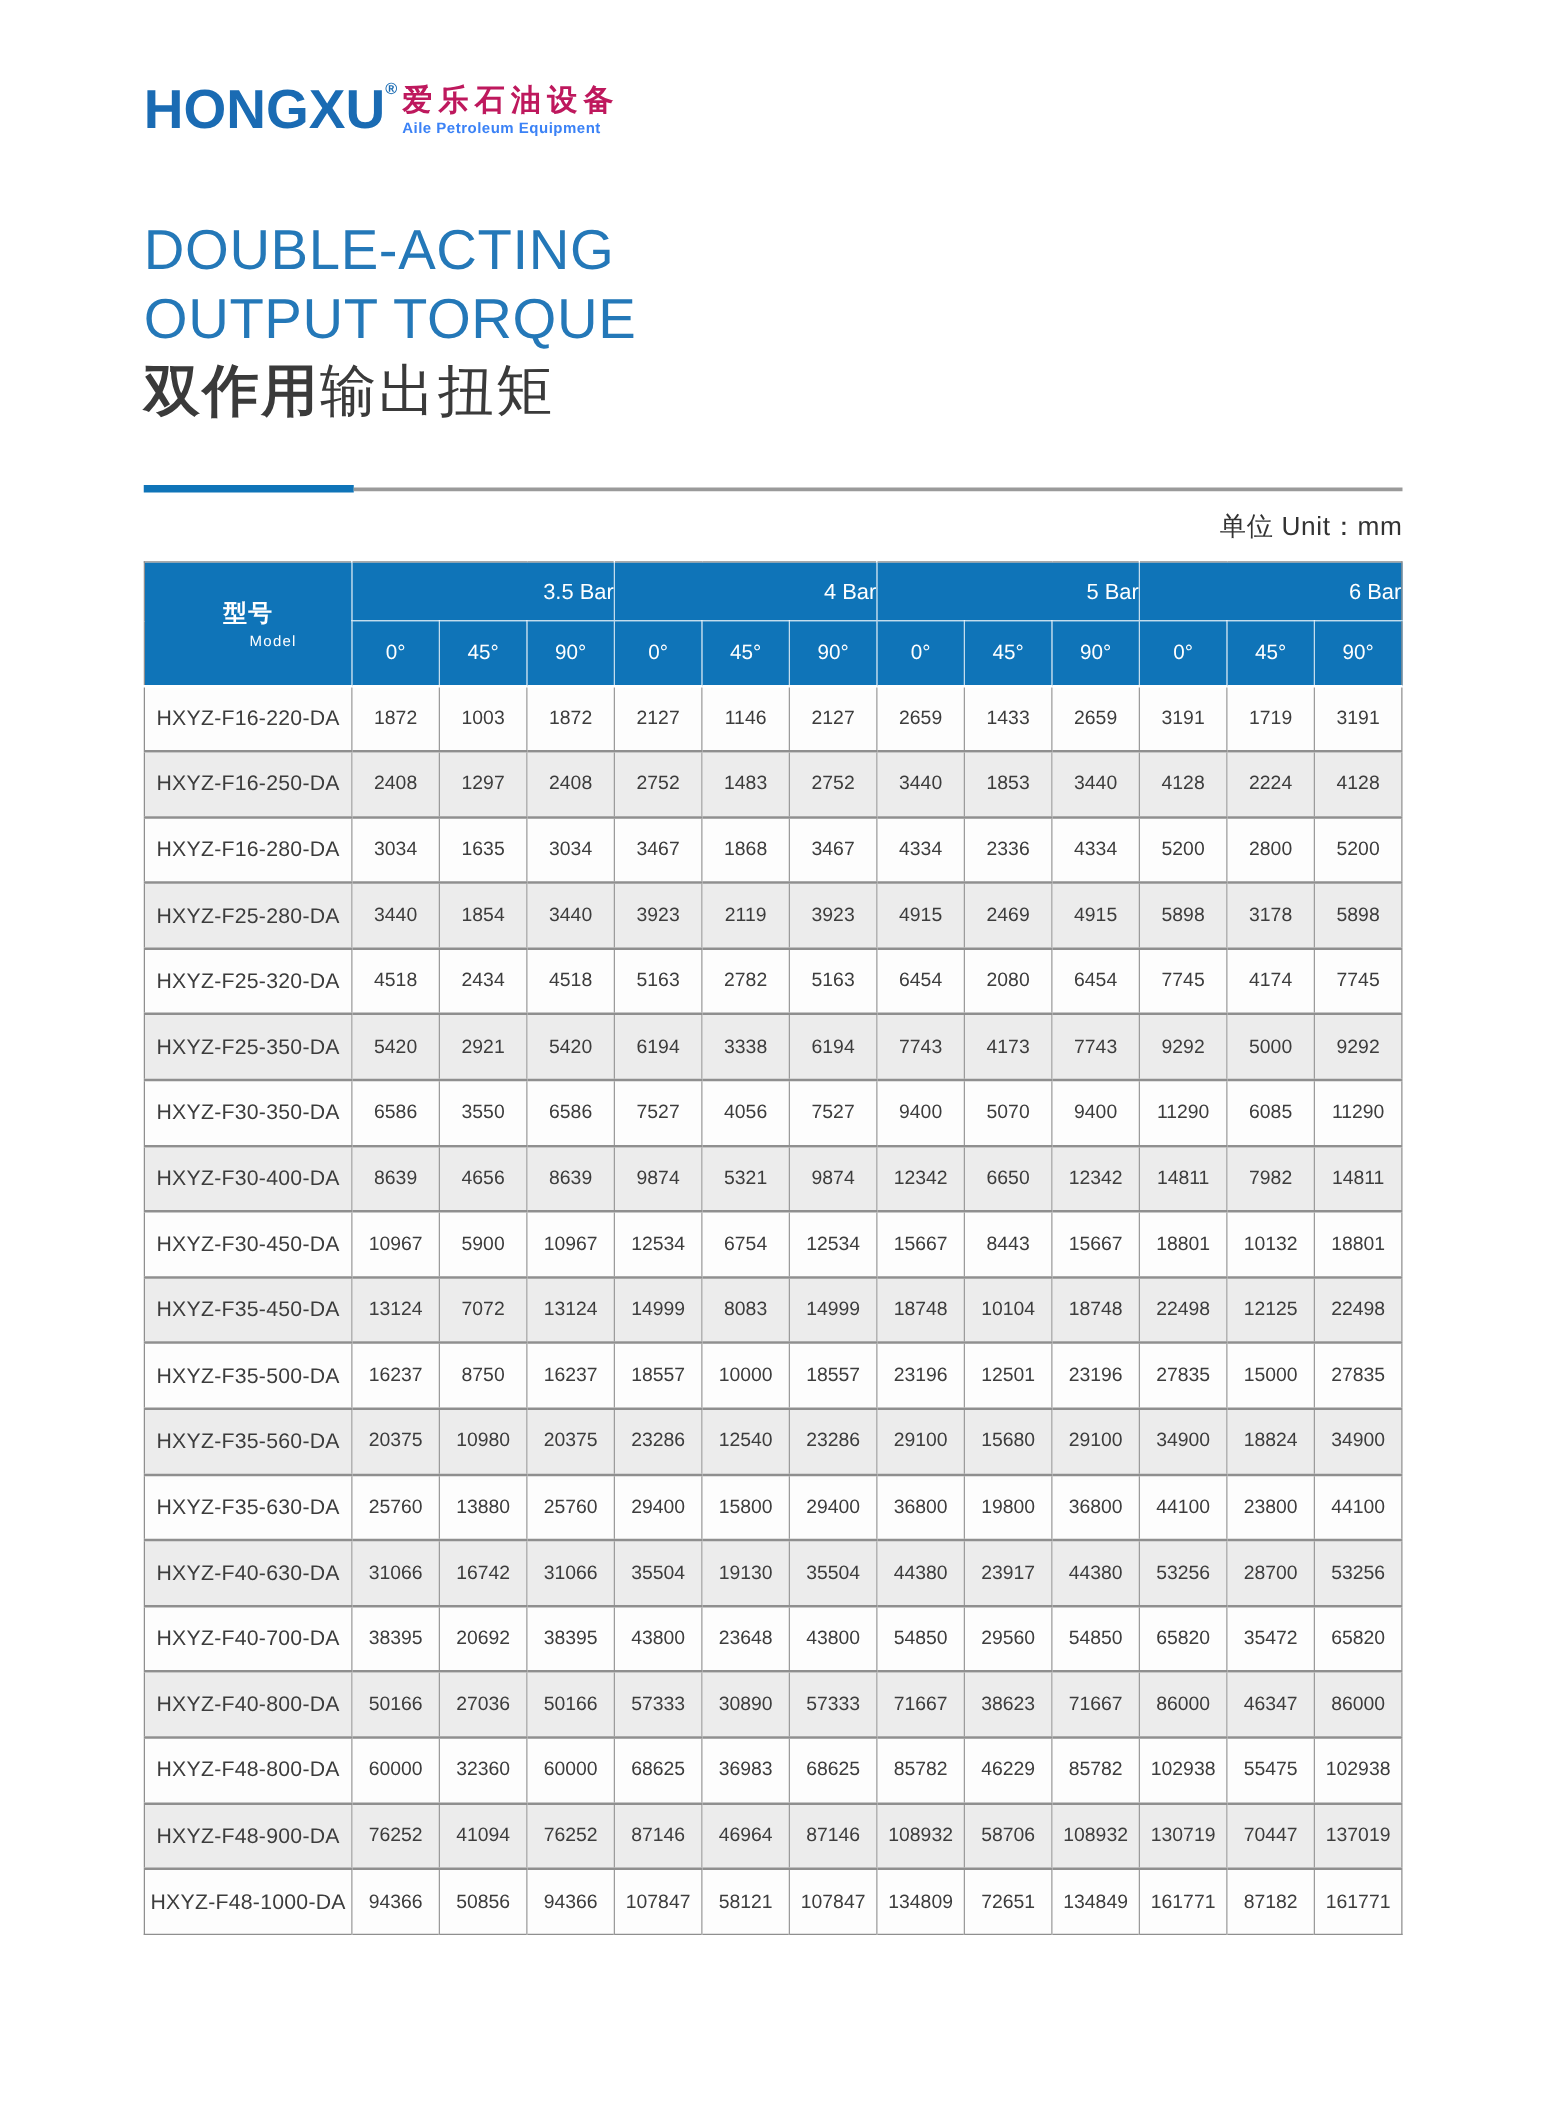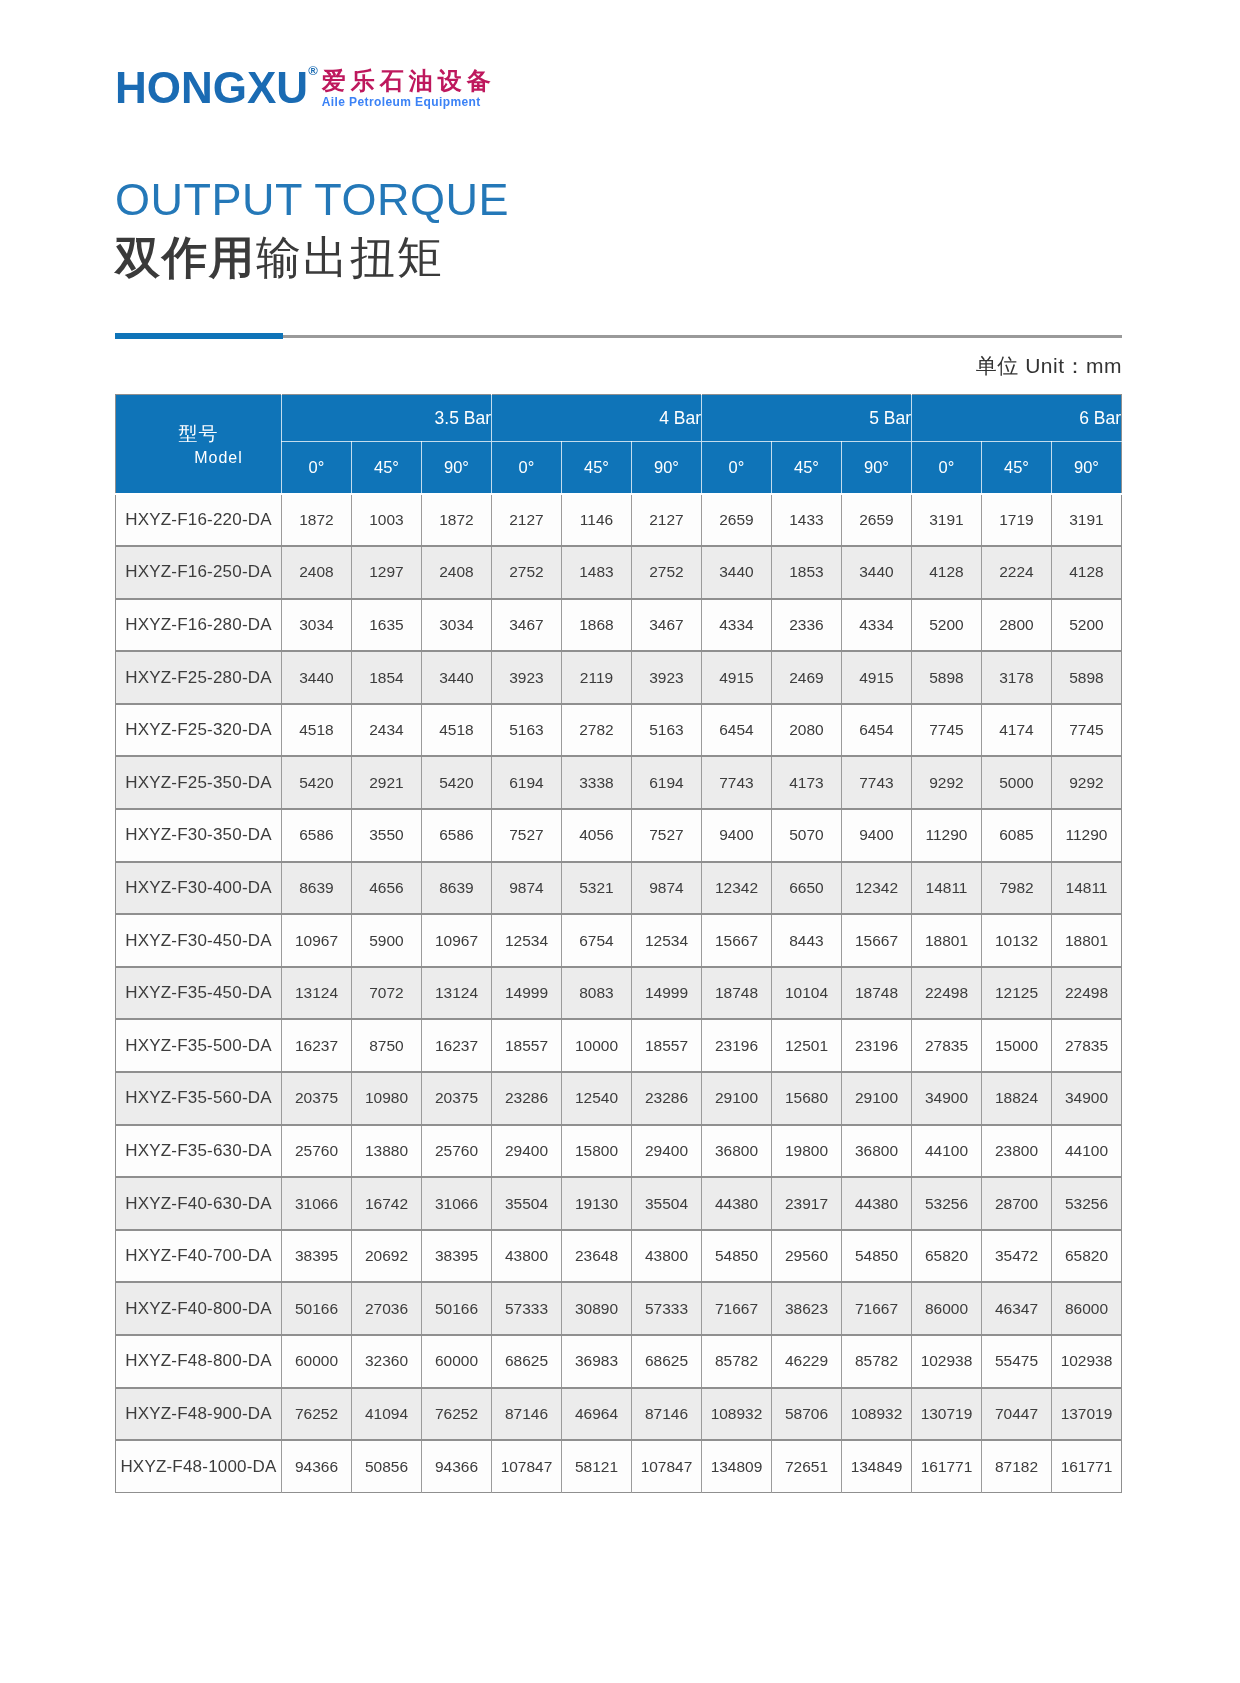--- a/index.html
+++ b/index.html
@@ -51,22 +51,22 @@
   table{
     margin-top:14px;width:1007px;border-collapse:collapse;table-layout:fixed;
     border:1px solid var(--row-border);
   }
   col.model-col{width:166px;}
   thead th{background:var(--accent);color:#ffffff;font-weight:500;}
   th.model-th{
     border-right:1px solid rgba(255,255,255,0.75);
     vertical-align:middle;
   }
-  .model-th .cn{font-size:19px;letter-spacing:1px;display:block;}
-  .model-th .en{font-size:16px;letter-spacing:1px;display:block;margin-top:2px;font-weight:400;padding-left:40px;}
+  .model-th .cn{font-size:19px;letter-spacing:1px;display:block;font-weight:bold;}
+  .model-th .en{font-size:12px;letter-spacing:1px;display:block;margin-top:2px;font-weight:400;padding-left:40px;}
   th.bar-th{
     height:47px;font-size:17.5px;
     border-left:1px solid rgba(255,255,255,0.75);
     border-bottom:1px solid rgba(255,255,255,0.75);
     text-align:right;
   }
   th.angle-th{
     height:52px;font-size:16.5px;
     border-left:1px solid rgba(255,255,255,0.75);
   }
@@ -92,20 +92,21 @@
 
     <div class="logo-row">
       <div class="logo-word"><span>HONGXU</span><span class="logo-reg">®</span></div>
       <div class="logo-right">
         <div class="logo-cn">爱乐石油设备</div>
         <div class="logo-en">Aile Petroleum Equipment</div>
       </div>
     </div>
 
     <div class="title-block">
+      <div class="title-en">DOUBLE-ACTING</div>
       <div class="title-en">OUTPUT TORQUE</div>
       <div class="title-cn"><span class="bold">双作用</span><span class="light">输出扭矩</span></div>
     </div>
 
     <div class="sep">
       <div class="sep-blue"></div>
       <div class="sep-gray"></div>
     </div>
 
     <div class="unit">单位 Unit：mm</div>

